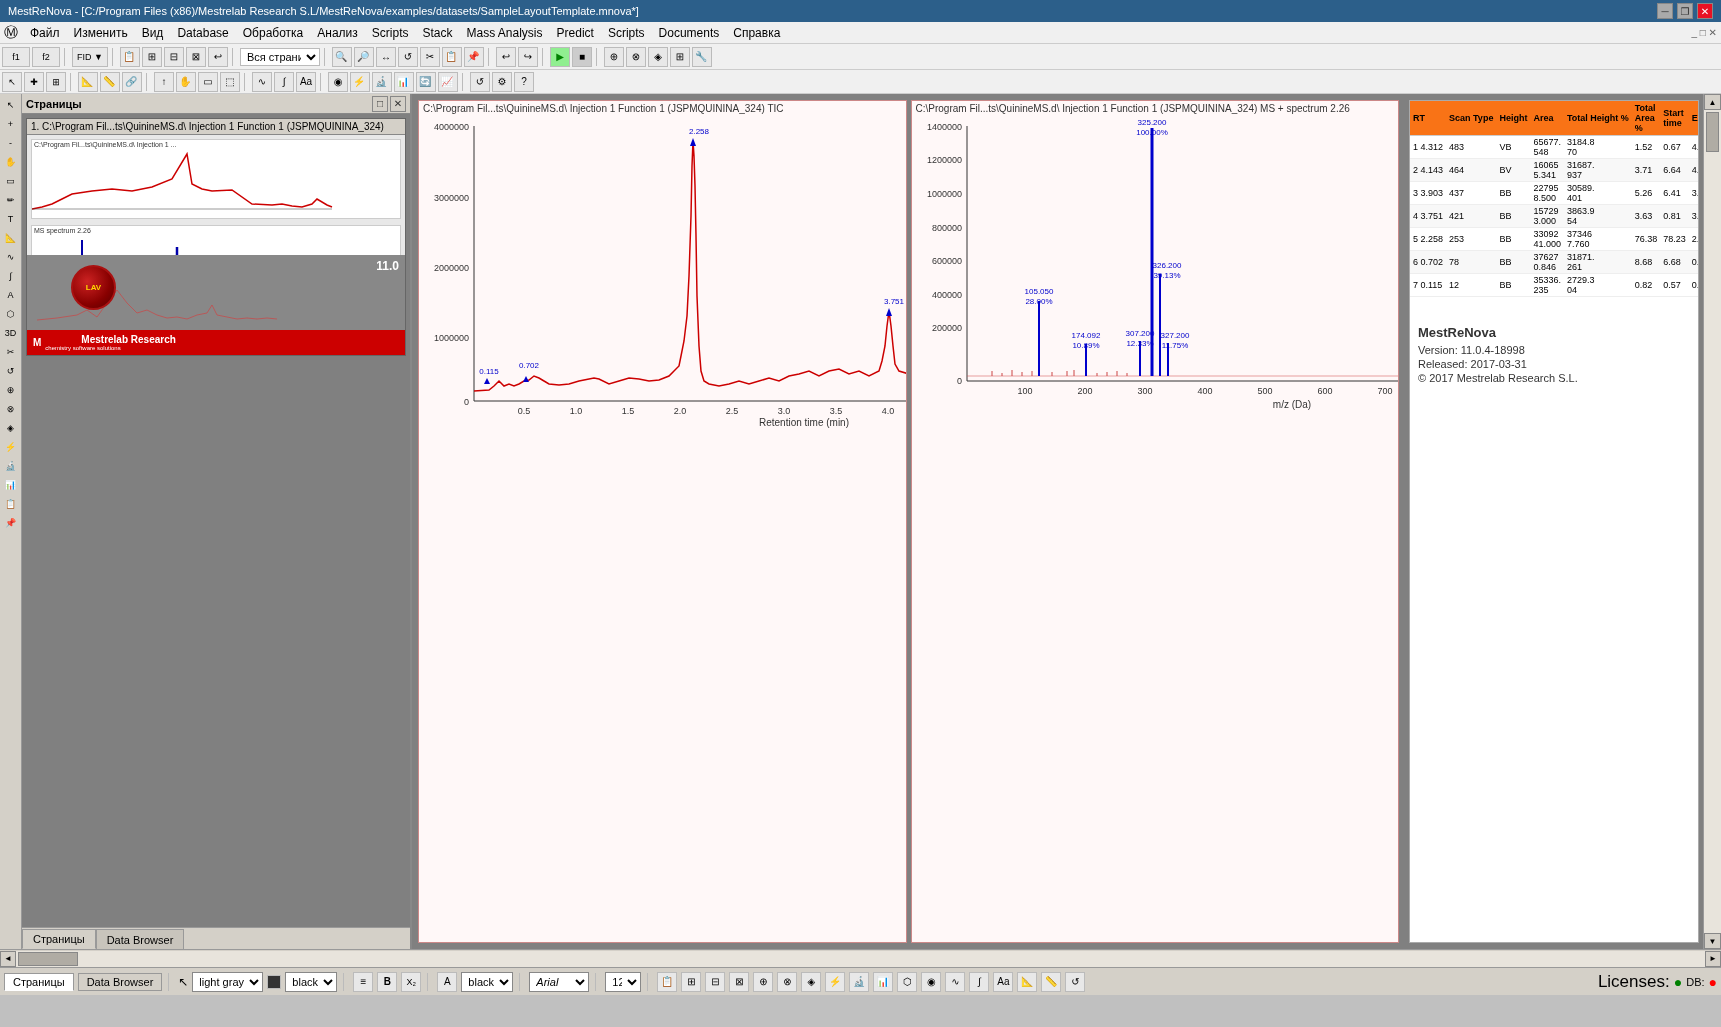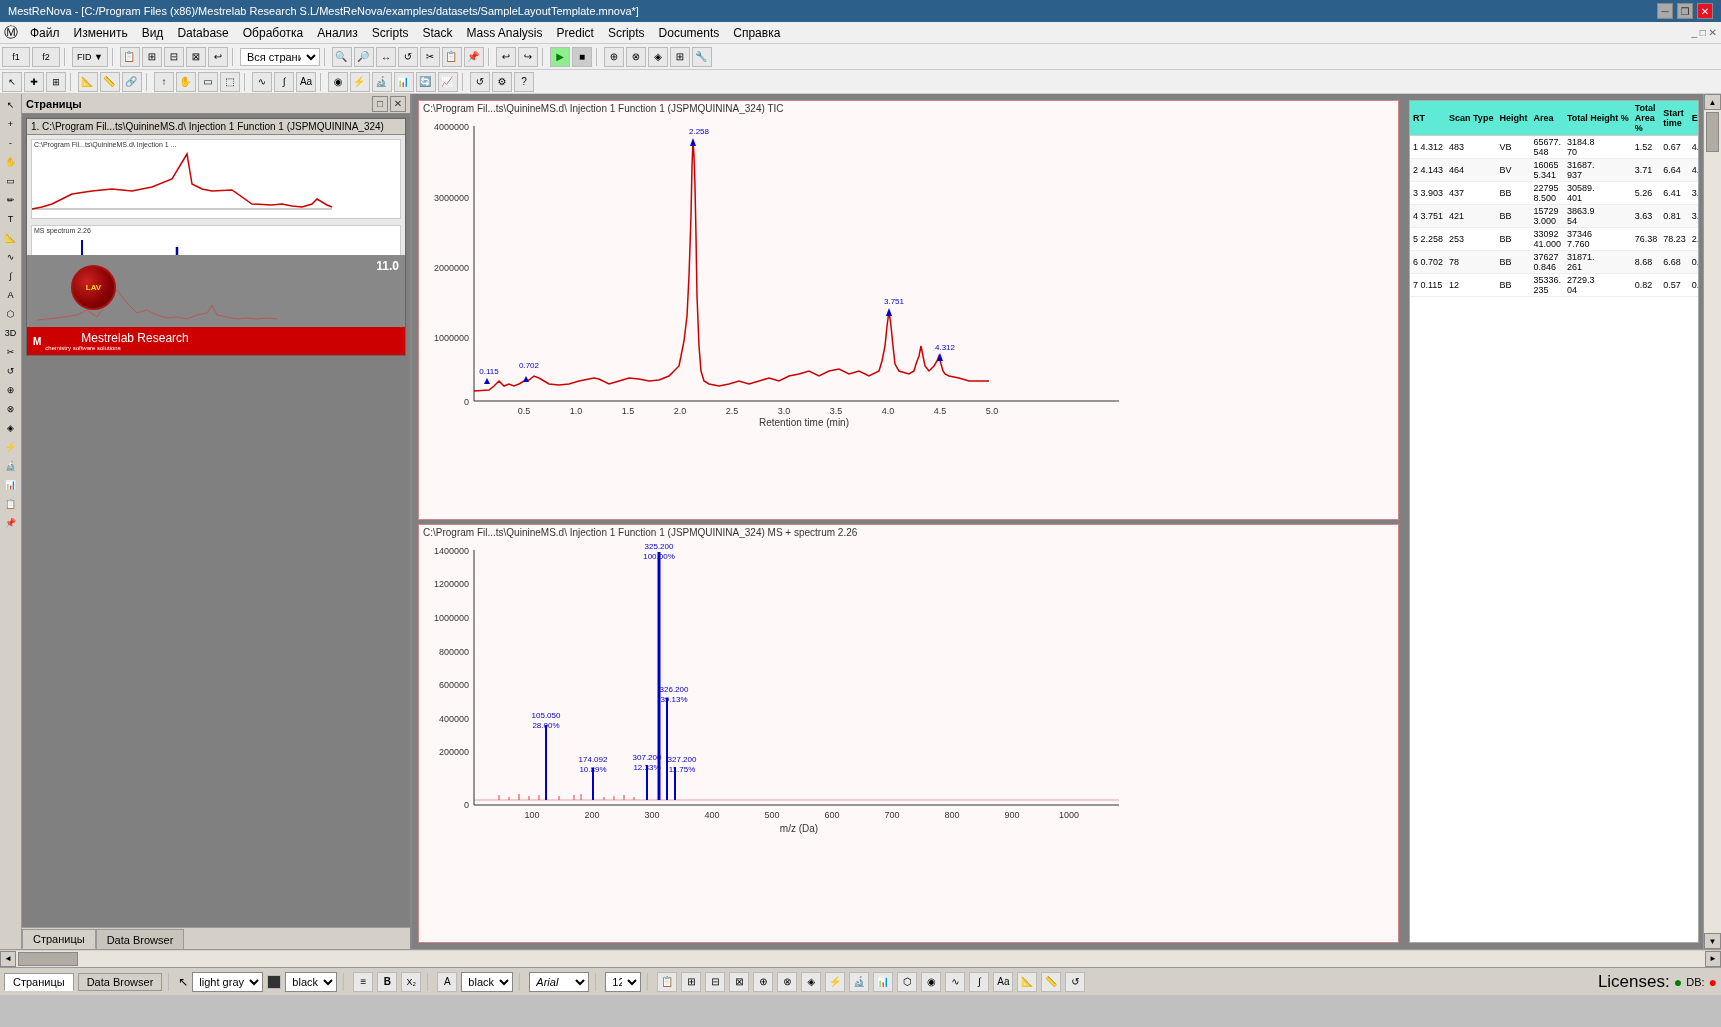--- a/index.html
+++ b/index.html
@@ -157,21 +157,21 @@
       border: 1px solid #aaa;
       font-size: 9px;
       overflow: hidden;
       margin: 0;
     }
     #peak-table table {
       width: 100%;
       border-collapse: collapse;
     }
     #peak-table th {
-      background: #5eead4;
+      background: #f97316;
       border-bottom: 1px solid #ccc;
       padding: 2px 3px;
       font-size: 9px;
       font-weight: bold;
       text-align: left;
       white-space: nowrap;
     }
     #peak-table td {
       padding: 1px 3px;
       border-bottom: 1px solid #eee;
@@ -441,21 +441,21 @@
             <div style="position:absolute;bottom:0;left:0;right:0;height:100px;background:#888;overflow:hidden;">
               <div style="position:relative;height:100%;">
 
                 <svg style="position:absolute;bottom:30px;left:0;right:0;" width="100%" height="50px">
                   <polyline points="10,45 30,43 50,40 60,35 70,42 80,28 90,15 100,28 110,38 120,35 130,40 140,43 150,42 160,44 170,40 180,38 185,30 190,40 200,42 210,44 220,43 230,44 240,43 250,44" style="fill:none;stroke:#cc4444;stroke-width:1;opacity:0.7;"></polyline>
                 </svg>
 
                 <div style="position:absolute;bottom:0;left:0;right:0;background:#cc0000;padding:4px 6px;display:flex;align-items:center;gap:4px;">
                   <span style="color:white;font-size:10px;font-weight:bold;">M</span>
                   <div>
-                    <div style="color:white;font-size:12px;font-weight:normal;padding-left:36px;">Mestrelab Research</div>
+                    <div style="color:white;font-size:10px;font-weight:bold;padding-left:36px;">Mestrelab Research</div>
                     <div style="color:white;font-size:6px;">chemistry software solutions</div>
                   </div>
                 </div>
 
                 <div style="position:absolute;top:4px;right:6px;color:white;font-size:12px;font-weight:bold;">11.0</div>
 
                 <div style="position:absolute;top:10px;left:44px;width:45px;height:45px;border-radius:50%;background:radial-gradient(circle at 35% 35%, #cc2222, #880000 60%, #550000);border:2px solid #aa1111;display:flex;align-items:center;justify-content:center;">
                   <span style="color:gold;font-size:8px;font-weight:bold;">LAV</span>
                 </div>
               </div>
@@ -468,21 +468,21 @@
     <div id="panel-tabs">
       <div class="panel-tab active">Страницы</div>
       <div class="panel-tab">Data Browser</div>
     </div>
   </div>
 
   <div id="content-area">
 
     <div style="display:flex;height:100%;width:calc(100% - 18px);">
 
-      <div style="flex:1;display:flex;flex-direction:column;padding:6px;gap:4px;">
+      <div style="flex:1;display:flex;flex-direction:row;padding:6px;gap:4px;">
 
         <div style="flex:1;background:#fff8f8;border:1px solid #cc8888;position:relative;">
           <div style="font-size:10px;color:#333;padding:2px 4px;">C:\Program Fil...ts\QuinineMS.d\ Injection 1 Function 1 (JSPMQUININA_324) TIC</div>
           <svg style="width:100%;height:calc(100% - 20px);">
 
             <line x1="55" y1="10" x2="55" y2="285" stroke="#333" stroke-width="1"></line>
 
             <line x1="55" y1="285" x2="700" y2="285" stroke="#333" stroke-width="1"></line>
 
             <text x="50" y="14" text-anchor="end" font-size="9" fill="#333">4000000</text>
@@ -677,20 +677,26 @@
                 <td>BB</td>
                 <td>35336.<br>235</td>
                 <td>2729.3<br>04</td>
                 <td>0.82</td>
                 <td>0.57</td>
                 <td>0.062</td>
               </tr>
             </tbody>
         </table>
 
+        <div id="info-box" style="position:static;margin-top:20px;padding:8px;">
+          <div class="info-title">MestReNova</div>
+          <div style="margin-top:4px;font-size:11px;">Version: 11.0.4-18998</div>
+          <div style="font-size:11px;margin-top:2px;">Released: 2017-03-31</div>
+          <div style="font-size:11px;margin-top:2px;">© 2017 Mestrelab Research S.L.</div>
+        </div>
       </div>
     </div>
 
     <div id="right-scrollbar" style="position:absolute;top:0;right:0;width:18px;height:100%;background:#d4d0c8;border-left:1px solid #999;display:flex;flex-direction:column;">
       <div class="scroll-btn">▲</div>
       <div class="scroll-track">
         <div class="scroll-thumb"></div>
       </div>
       <div class="scroll-btn">▼</div>
     </div>

